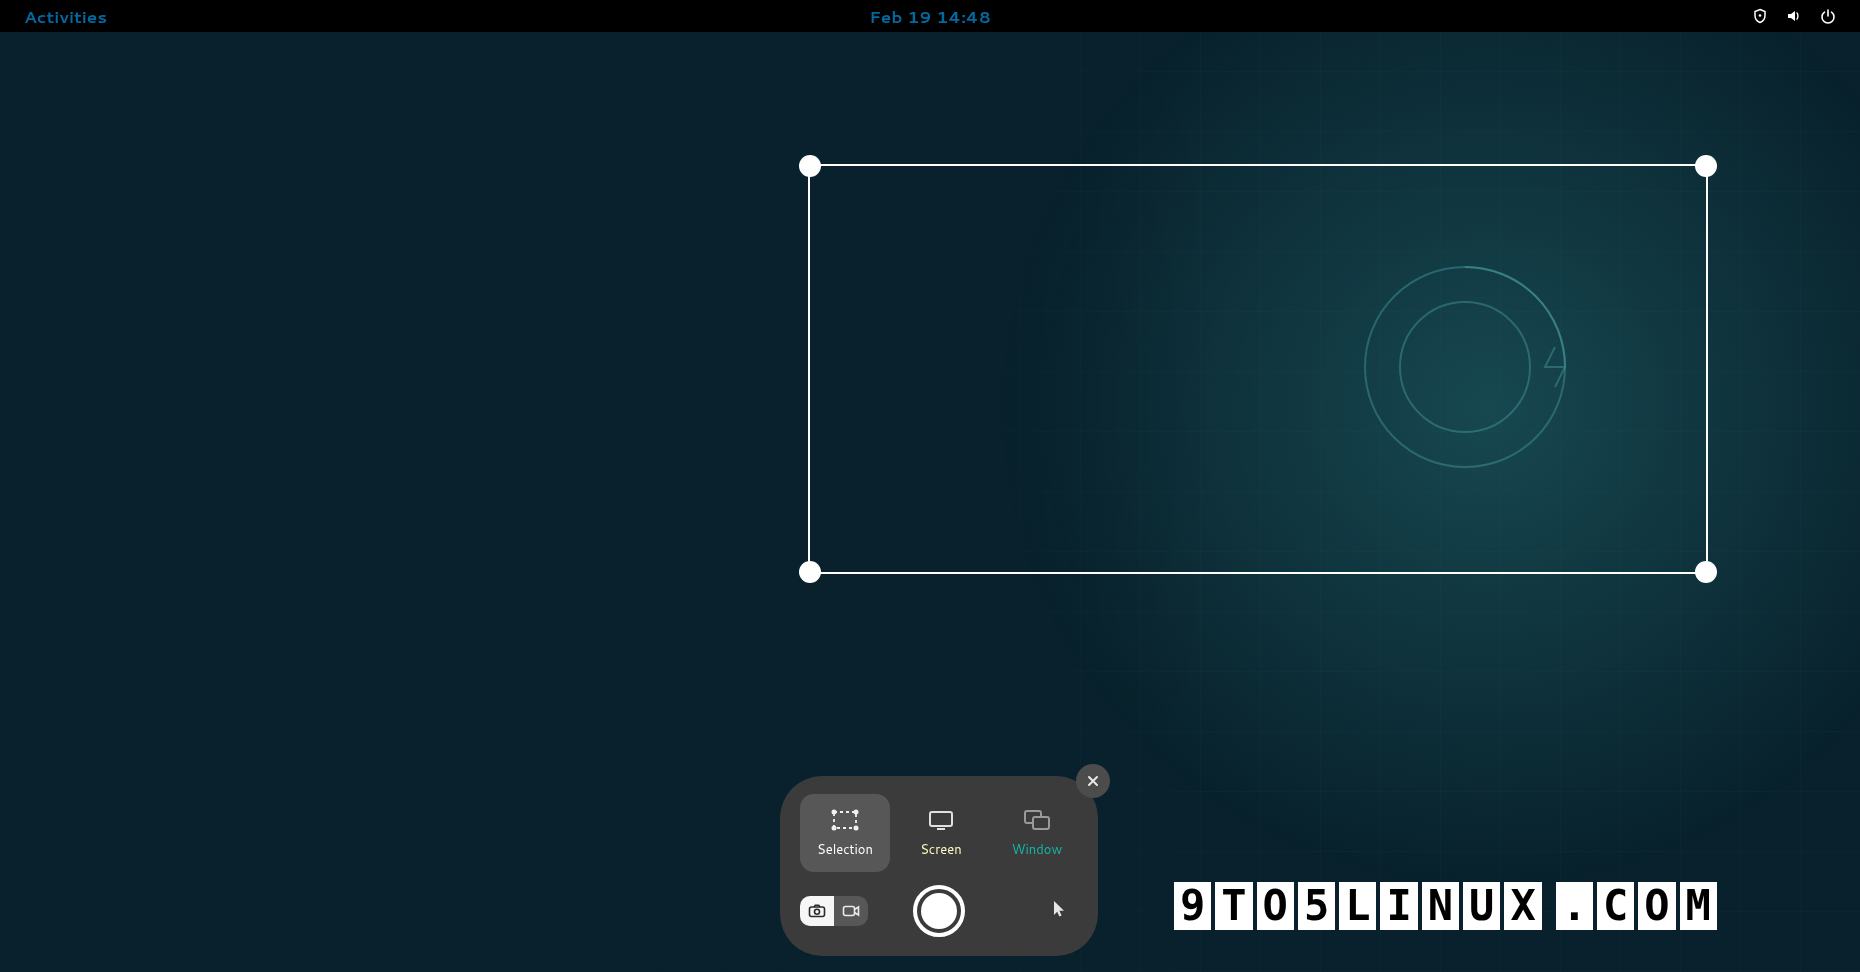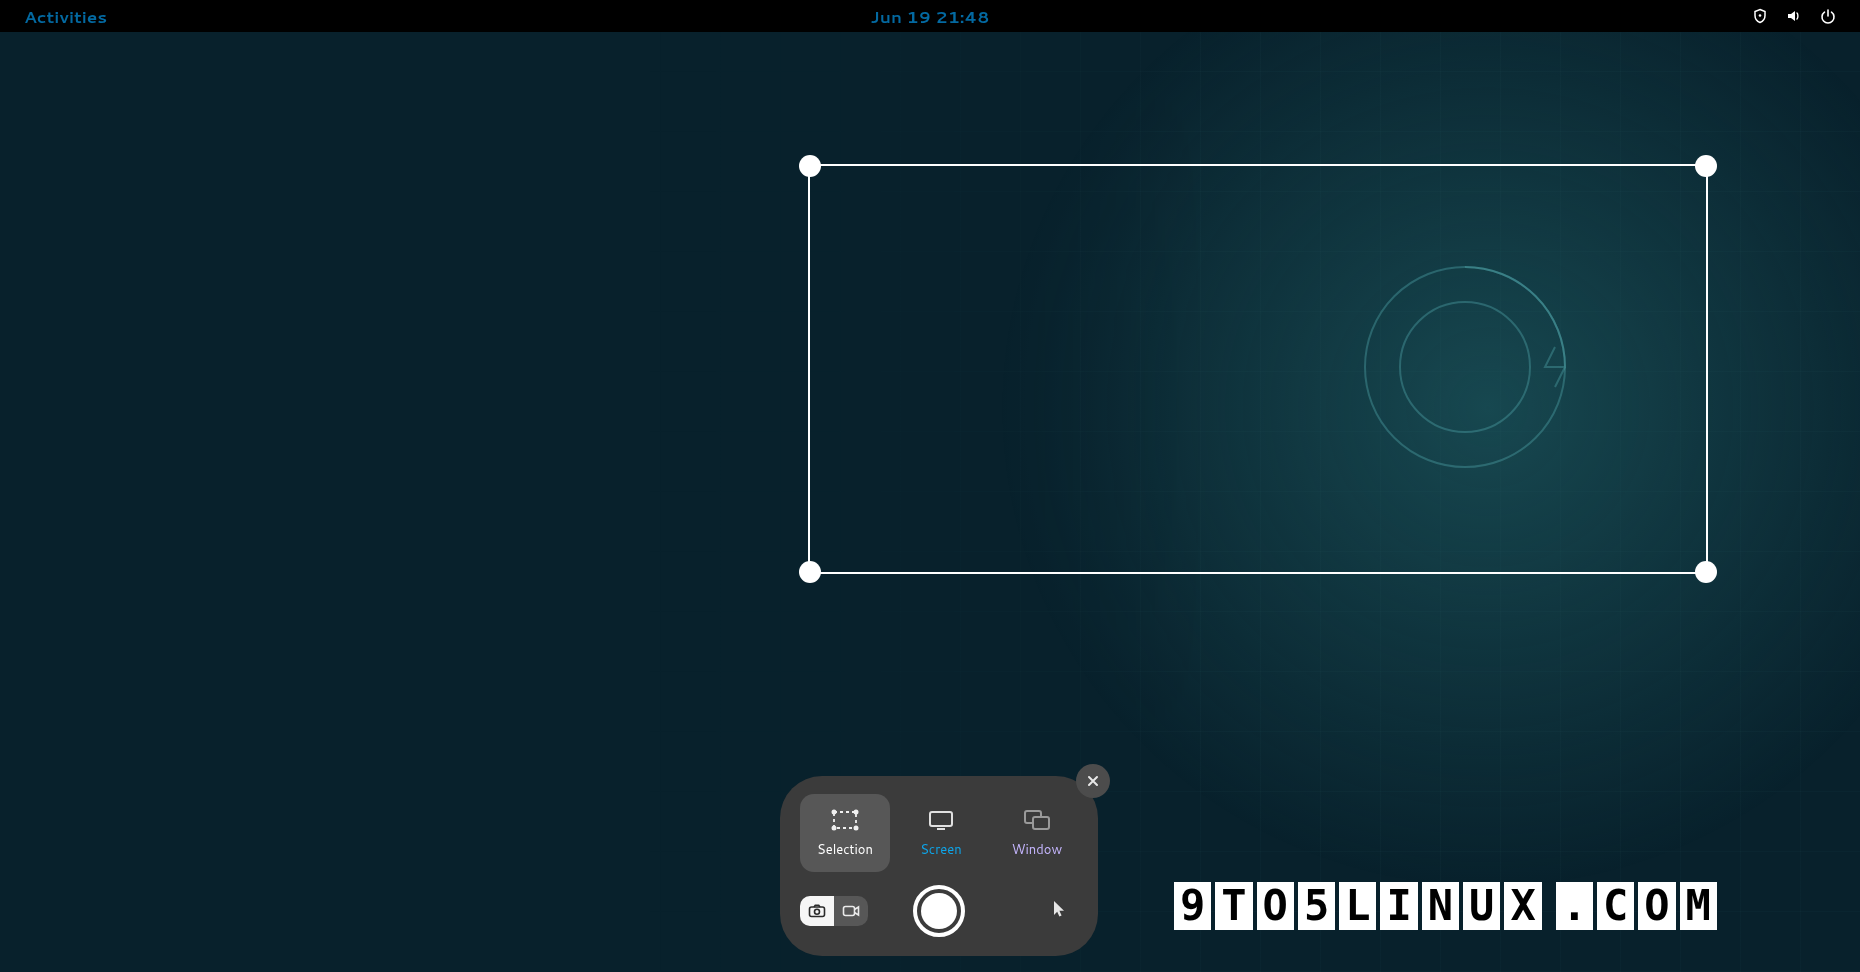--- a/index.html
+++ b/index.html
@@ -112,26 +112,26 @@
   flex: 0 0 90px;
   height: 78px;
   border-radius: 14px;
   display: flex;
   flex-direction: column;
   align-items: center;
   justify-content: center;
   gap: 8px;
   cursor: pointer;
   font-size: 13px;
-  color: #0ea5e9;
+  color: #fef9c3;
 }
 .mode-btn.active { background: #575757; color: #fff; }
 .mode-btn svg { display: block; }
 .mode-btn .label { font-weight: 400; }
-.mode-btn.dim { color: #c4b5fd; }
+.mode-btn.dim { color: #14b8a6; }
 
 .action-row {
   position: relative;
   flex: 1;
   display: flex;
   align-items: center;
 }
 .toggle {
   display: flex;
   background: #575757;
@@ -203,21 +203,21 @@
   padding: 0 6px;
   margin-right: 4px;
 }
 .watermark .gap { display: inline-block; width: 10px; }
 </style>
 </head>
 <body>
 
 <div class="topbar">
   <div>Activities</div>
-  <div class="center">Jun 19  21:48</div>
+  <div class="center">Feb 19  14:48</div>
   <div class="right">
     <span>
       <svg width="16" height="16" viewBox="0 0 16 16" fill="none" stroke="#fff" stroke-width="1.5">
         <path d="M8 1.5 L13 3.5 V7.5 C13 11 10.8 13.4 8 14.5 C5.2 13.4 3 11 3 7.5 V3.5 Z"></path>
         <circle cx="8" cy="7.5" r="1.3" fill="#fff" stroke="none"></circle>
       </svg>
     </span>
     <span>
       <svg width="16" height="16" viewBox="0 0 16 16" fill="#fff">
         <path d="M2 6h3l4-3v10l-4-3H2z"></path>

